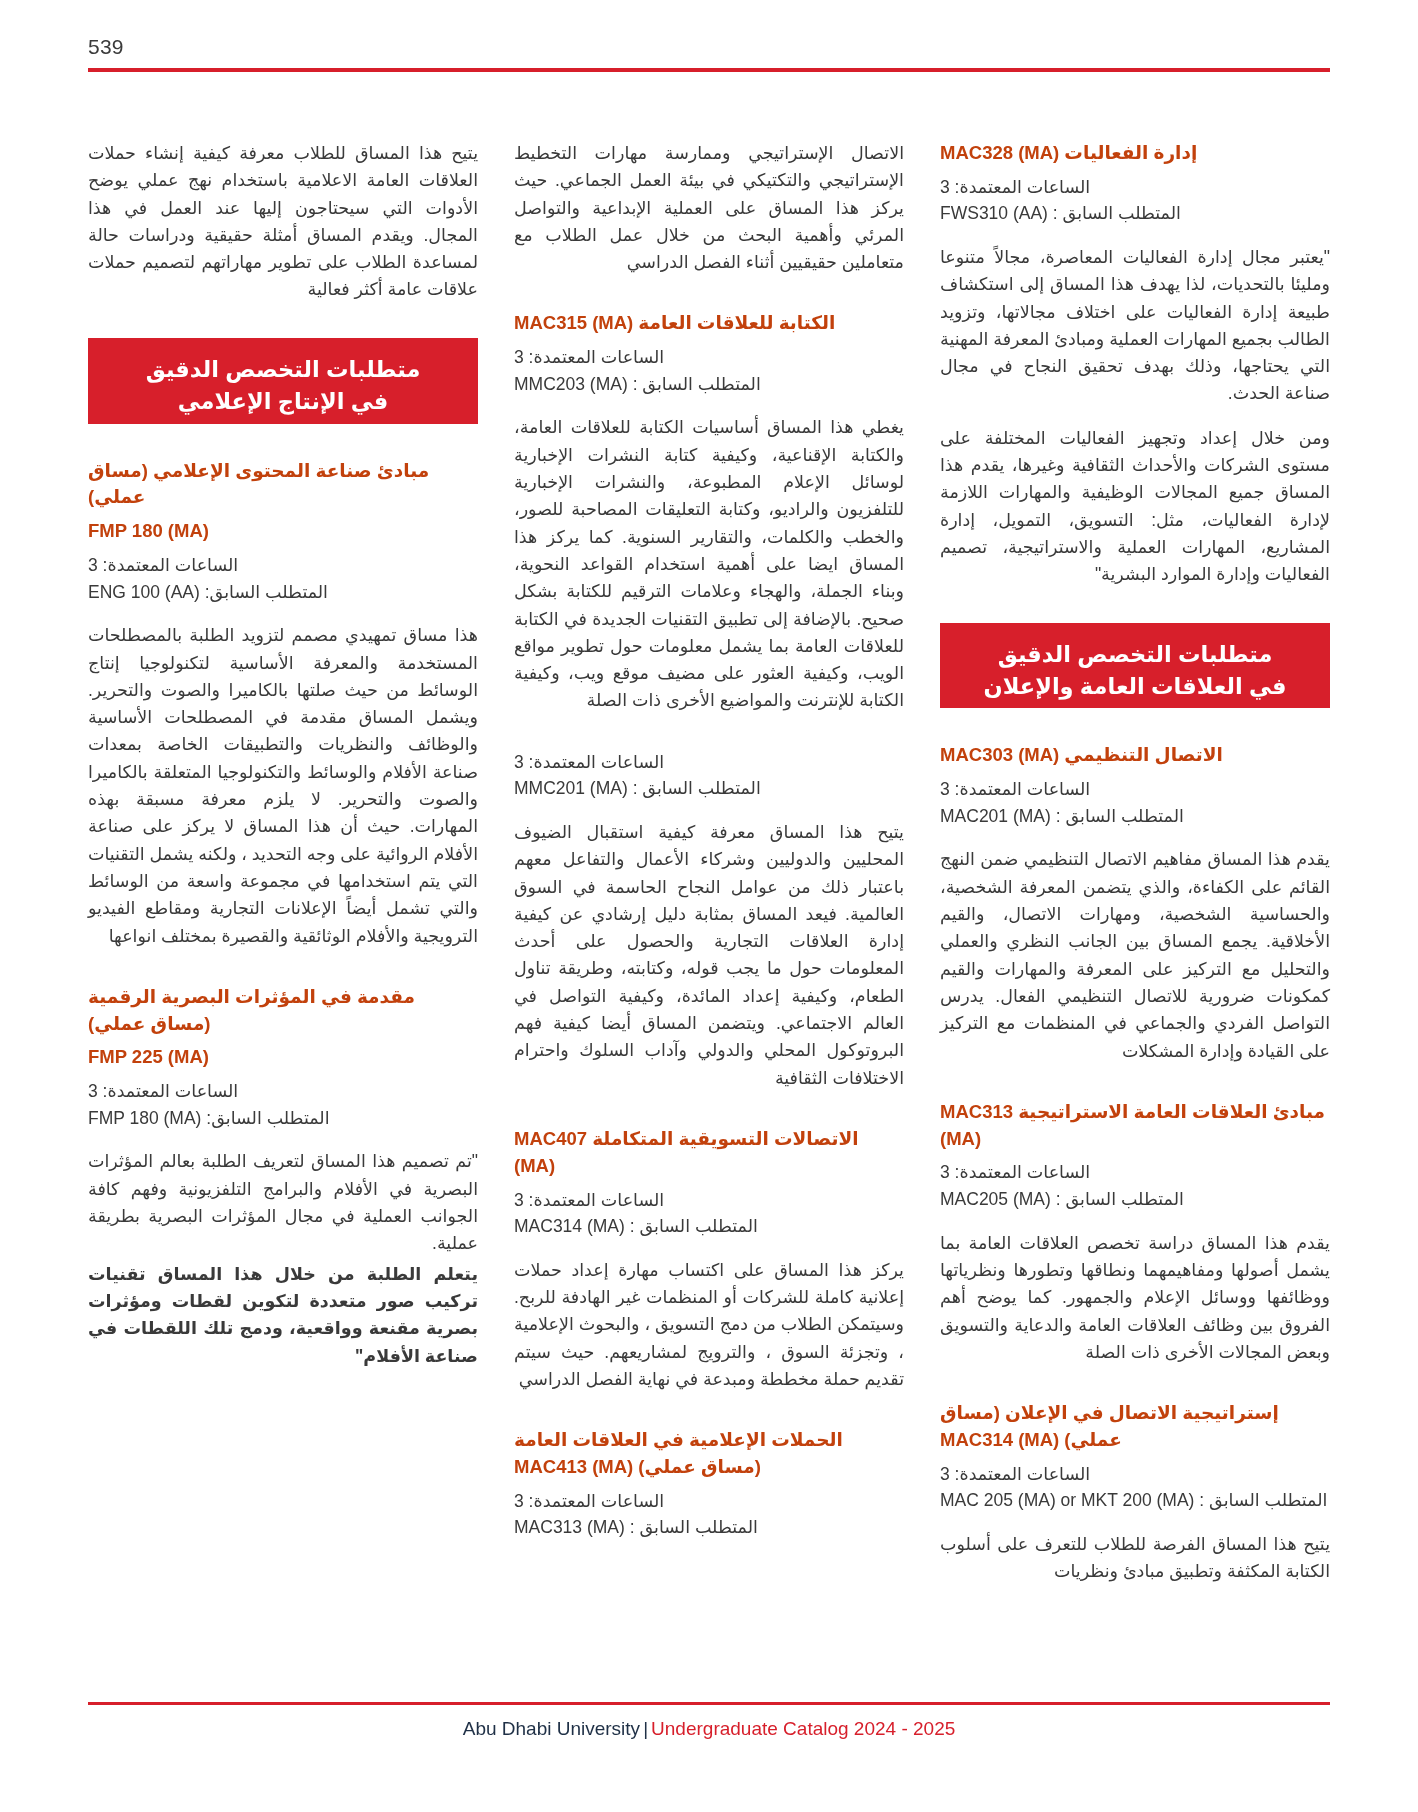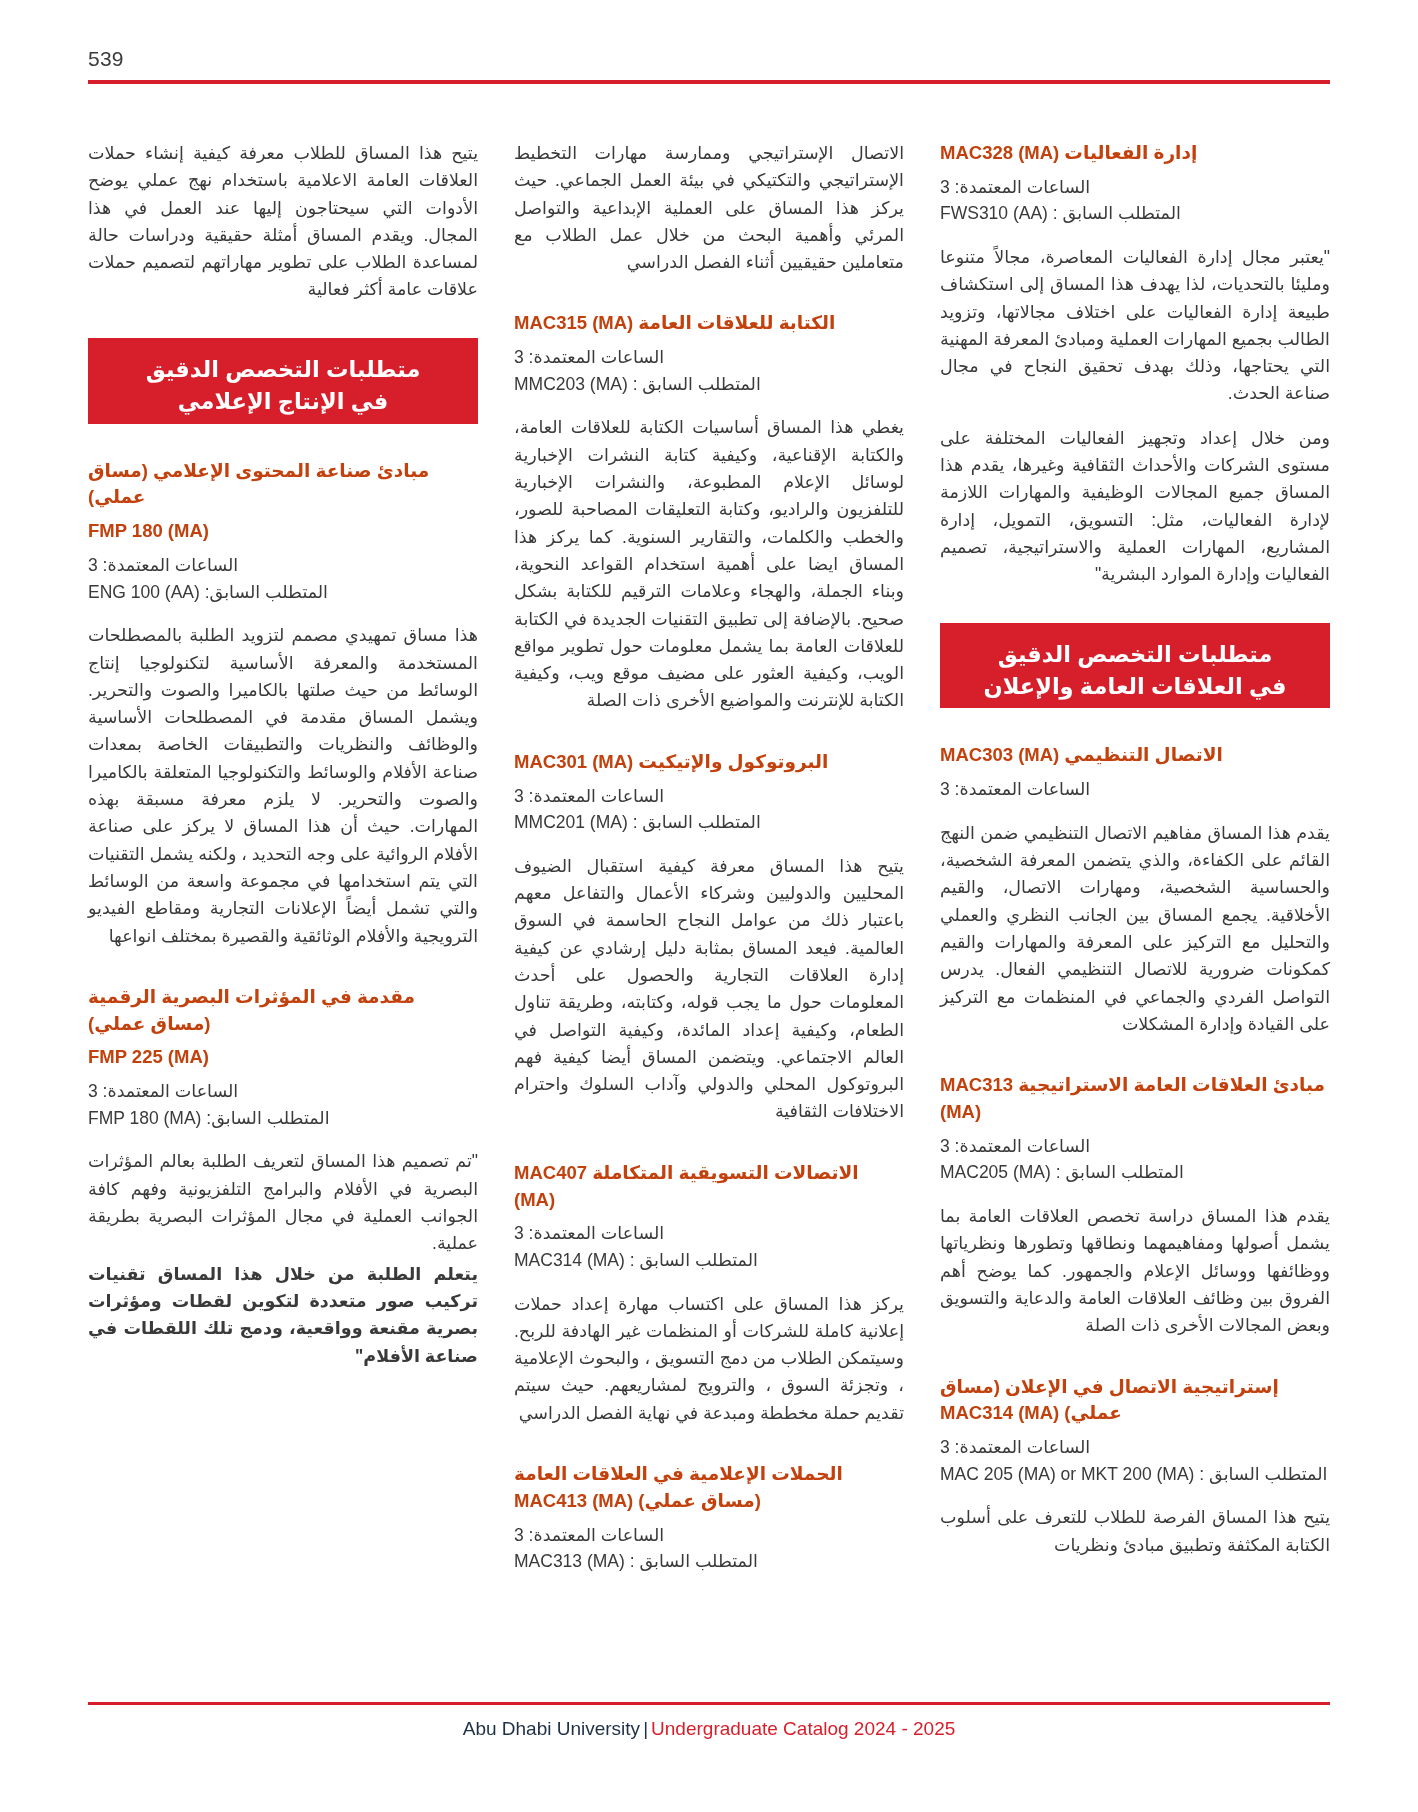--- a/index.html
+++ b/index.html
@@ -16,21 +16,21 @@
     background: #ffffff;
     font-family: "Liberation Sans", "DejaVu Sans", sans-serif;
     box-sizing: border-box;
     overflow: hidden;
   }
 
   
   .page-header {
     position: absolute;
     left: 88px;
-    top: 48px;
+    top: 36px;
     width: 1242px;
   }
   .page-number {
     font-size: 21px;
     color: #3b3b3b;
     letter-spacing: .2px;
     line-height: 1;
     padding-bottom: 11px;
     font-family: "Liberation Sans", sans-serif;
   }
@@ -154,20 +154,21 @@
       </div>
 
       <div class="section-banner">
         <span>متطلبات التخصص الدقيق</span>
         <span>في العلاقات العامة والإعلان</span>
       </div>
 
       <div class="block">
         <div class="course-title">الاتصال التنظيمي MAC303 (MA)</div>
         <div class="meta">الساعات المعتمدة: 3</div>
+        <div class="meta">المتطلب السابق : MAC201 (MA)</div>
         <div class="desc">يقدم هذا المساق مفاهيم الاتصال التنظيمي ضمن النهج القائم على الكفاءة، والذي يتضمن المعرفة الشخصية، والحساسية الشخصية، ومهارات الاتصال، والقيم الأخلاقية. يجمع المساق بين الجانب النظري والعملي والتحليل مع التركيز على المعرفة والمهارات والقيم كمكونات ضرورية للاتصال التنظيمي الفعال. يدرس التواصل الفردي والجماعي في المنظمات مع التركيز على القيادة وإدارة المشكلات</div>
       </div>
 
       <div class="block">
         <div class="course-title">مبادئ العلاقات العامة الاستراتيجية MAC313 (MA)</div>
         <div class="meta">الساعات المعتمدة: 3</div>
         <div class="meta">المتطلب السابق : MAC205 (MA)</div>
         <div class="desc">يقدم هذا المساق دراسة تخصص العلاقات العامة بما يشمل أصولها ومفاهيمهما ونطاقها وتطورها ونظرياتها ووظائفها ووسائل الإعلام والجمهور. كما يوضح أهم الفروق بين وظائف العلاقات العامة والدعاية والتسويق وبعض المجالات الأخرى ذات الصلة</div>
       </div>
 
@@ -187,21 +188,20 @@
       </div>
 
       <div class="block">
         <div class="course-title">الكتابة للعلاقات العامة MAC315 (MA)</div>
         <div class="meta">الساعات المعتمدة: 3</div>
         <div class="meta">المتطلب السابق :  MMC203 (MA)</div>
         <div class="desc">يغطي هذا المساق أساسيات الكتابة للعلاقات العامة، والكتابة الإقناعية، وكيفية كتابة النشرات الإخبارية لوسائل الإعلام المطبوعة، والنشرات الإخبارية للتلفزيون والراديو، وكتابة التعليقات المصاحبة للصور، والخطب والكلمات، والتقارير السنوية. كما يركز هذا المساق ايضا على أهمية استخدام القواعد النحوية، وبناء الجملة، والهجاء وعلامات الترقيم للكتابة بشكل صحيح. بالإضافة إلى تطبيق التقنيات الجديدة في الكتابة للعلاقات العامة  بما يشمل معلومات حول تطوير مواقع الويب، وكيفية العثور على مضيف موقع ويب، وكيفية الكتابة للإنترنت والمواضيع الأخرى ذات الصلة</div>
       </div>
 
       <div class="block">
-        <div class="course-title">البروتوكول والإتيكيت MAC301 (MA)</div>
         <div class="meta">الساعات المعتمدة: 3</div>
         <div class="meta">المتطلب السابق : MMC201 (MA)</div>
         <div class="desc">يتيح هذا المساق معرفة كيفية استقبال الضيوف المحليين والدوليين وشركاء الأعمال والتفاعل معهم باعتبار ذلك من عوامل النجاح الحاسمة في السوق العالمية. فيعد المساق بمثابة دليل إرشادي عن كيفية إدارة العلاقات التجارية والحصول على أحدث المعلومات حول ما يجب قوله، وكتابته، وطريقة تناول الطعام، وكيفية إعداد المائدة، وكيفية التواصل في العالم الاجتماعي. ويتضمن المساق أيضا كيفية فهم البروتوكول المحلي والدولي وآداب السلوك واحترام الاختلافات الثقافية</div>
       </div>
 
       <div class="block">
         <div class="course-title">الاتصالات التسويقية المتكاملة MAC407 (MA)</div>
         <div class="meta">الساعات المعتمدة: 3</div>
         <div class="meta">المتطلب السابق : MAC314 (MA)</div>
         <div class="desc">يركز هذا المساق على اكتساب مهارة إعداد حملات إعلانية كاملة للشركات أو المنظمات غير الهادفة للربح. وسيتمكن الطلاب من دمج التسويق ، والبحوث الإعلامية ، وتجزئة السوق ، والترويج لمشاريعهم. حيث سيتم تقديم حملة مخططة ومبدعة في نهاية الفصل الدراسي</div>

